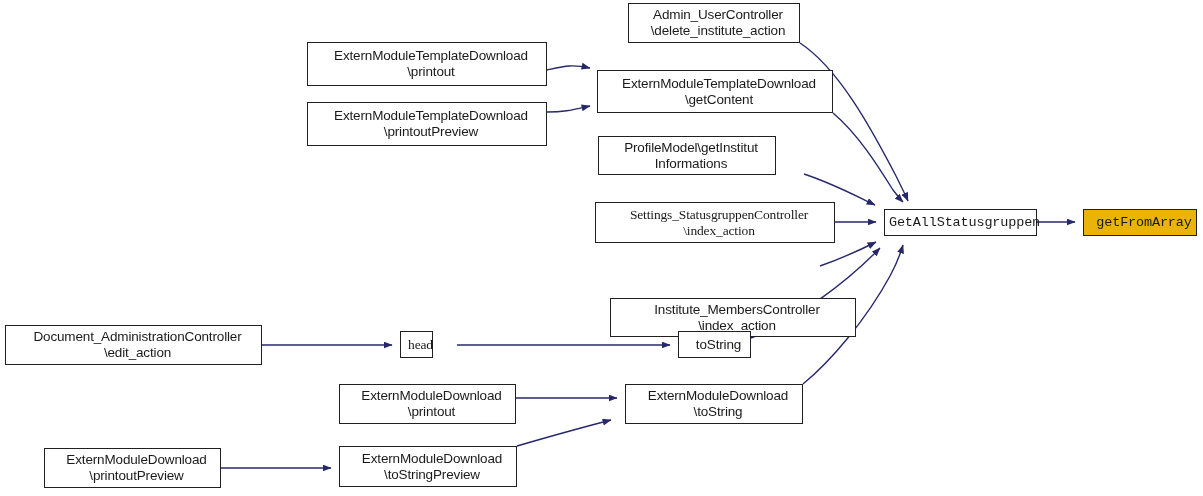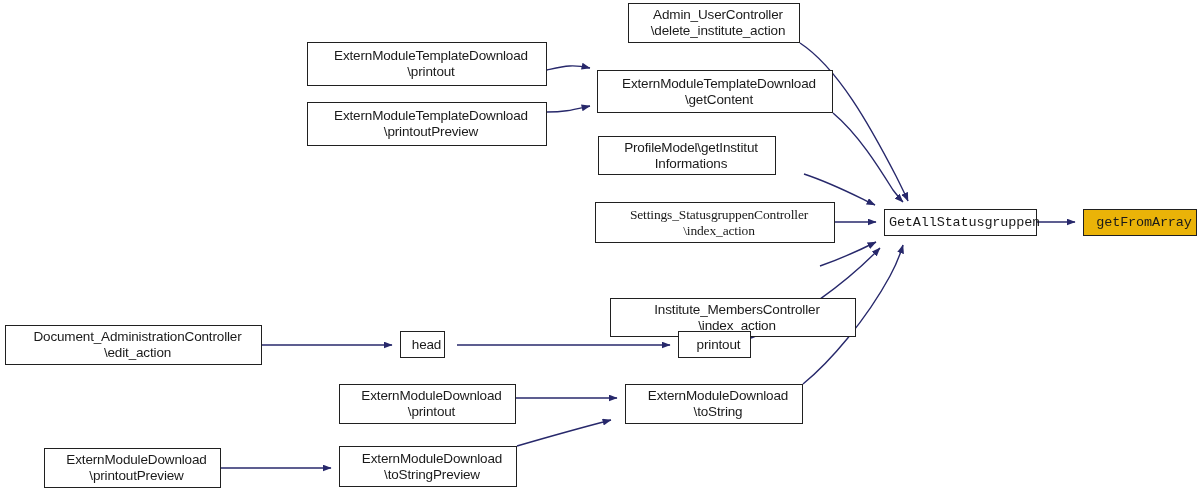--- a/index.html
+++ b/index.html
@@ -88,22 +88,22 @@
       <div class="node" style="left: 598px; top: 136px; width: 178px; height: 39px;"><span>ProfileModel\getInstitut
 Informations</span></div>
       <div class="node" style="left: 595px; top: 202px; width: 240px; height: 41px; font-family: Liberation Serif, serif;"><span>Settings_StatusgruppenController
 \index_action</span></div>
       <div class="node" style="left: 884px; top: 209px; width: 153px; height: 27px; font-family: Liberation Mono, monospace;"><span>GetAllStatusgruppen</span></div>
       <div class="node highlight" style="left: 1083px; top: 209px; width: 114px; height: 27px;"><span>getFromArray</span></div>
       <div class="node" style="left: 610px; top: 266px; width: 246px; height: 39px; margin-top: 32px;"><span>Institute_MembersController
 \index_action</span></div>
       <div class="node" style="left: 5px; top: 325px; width: 257px; height: 40px; align-items: center;"><span>Document_AdministrationController
 \edit_action</span></div>
-      <div class="node" style="left: 400px; top: 331px; width: 45px; height: 27px;"><span>head</span></div>
-      <div class="node" style="left: 678px; top: 331px; width: 73px; height: 27px;"><span>printout</span></div>
+      <div class="node" style="left: 400px; top: 331px; width: 33px; height: 27px; font-family: Liberation Serif, serif;"><span>head</span></div>
+      <div class="node" style="left: 678px; top: 331px; width: 73px; height: 27px;"><span>toString</span></div>
       <div class="node" style="left: 339px; top: 384px; width: 177px; height: 40px;"><span>ExternModuleDownload
 \printout</span></div>
       <div class="node" style="left: 625px; top: 384px; width: 178px; height: 40px;"><span>ExternModuleDownload
 \toString</span></div>
       <div class="node" style="left: 44px; top: 448px; width: 177px; height: 40px;"><span>ExternModuleDownload
 \printoutPreview</span></div>
       <div class="node" style="left: 339px; top: 446px; width: 178px; height: 41px;"><span>ExternModuleDownload
 \toStringPreview</span></div>
     </div>
 

